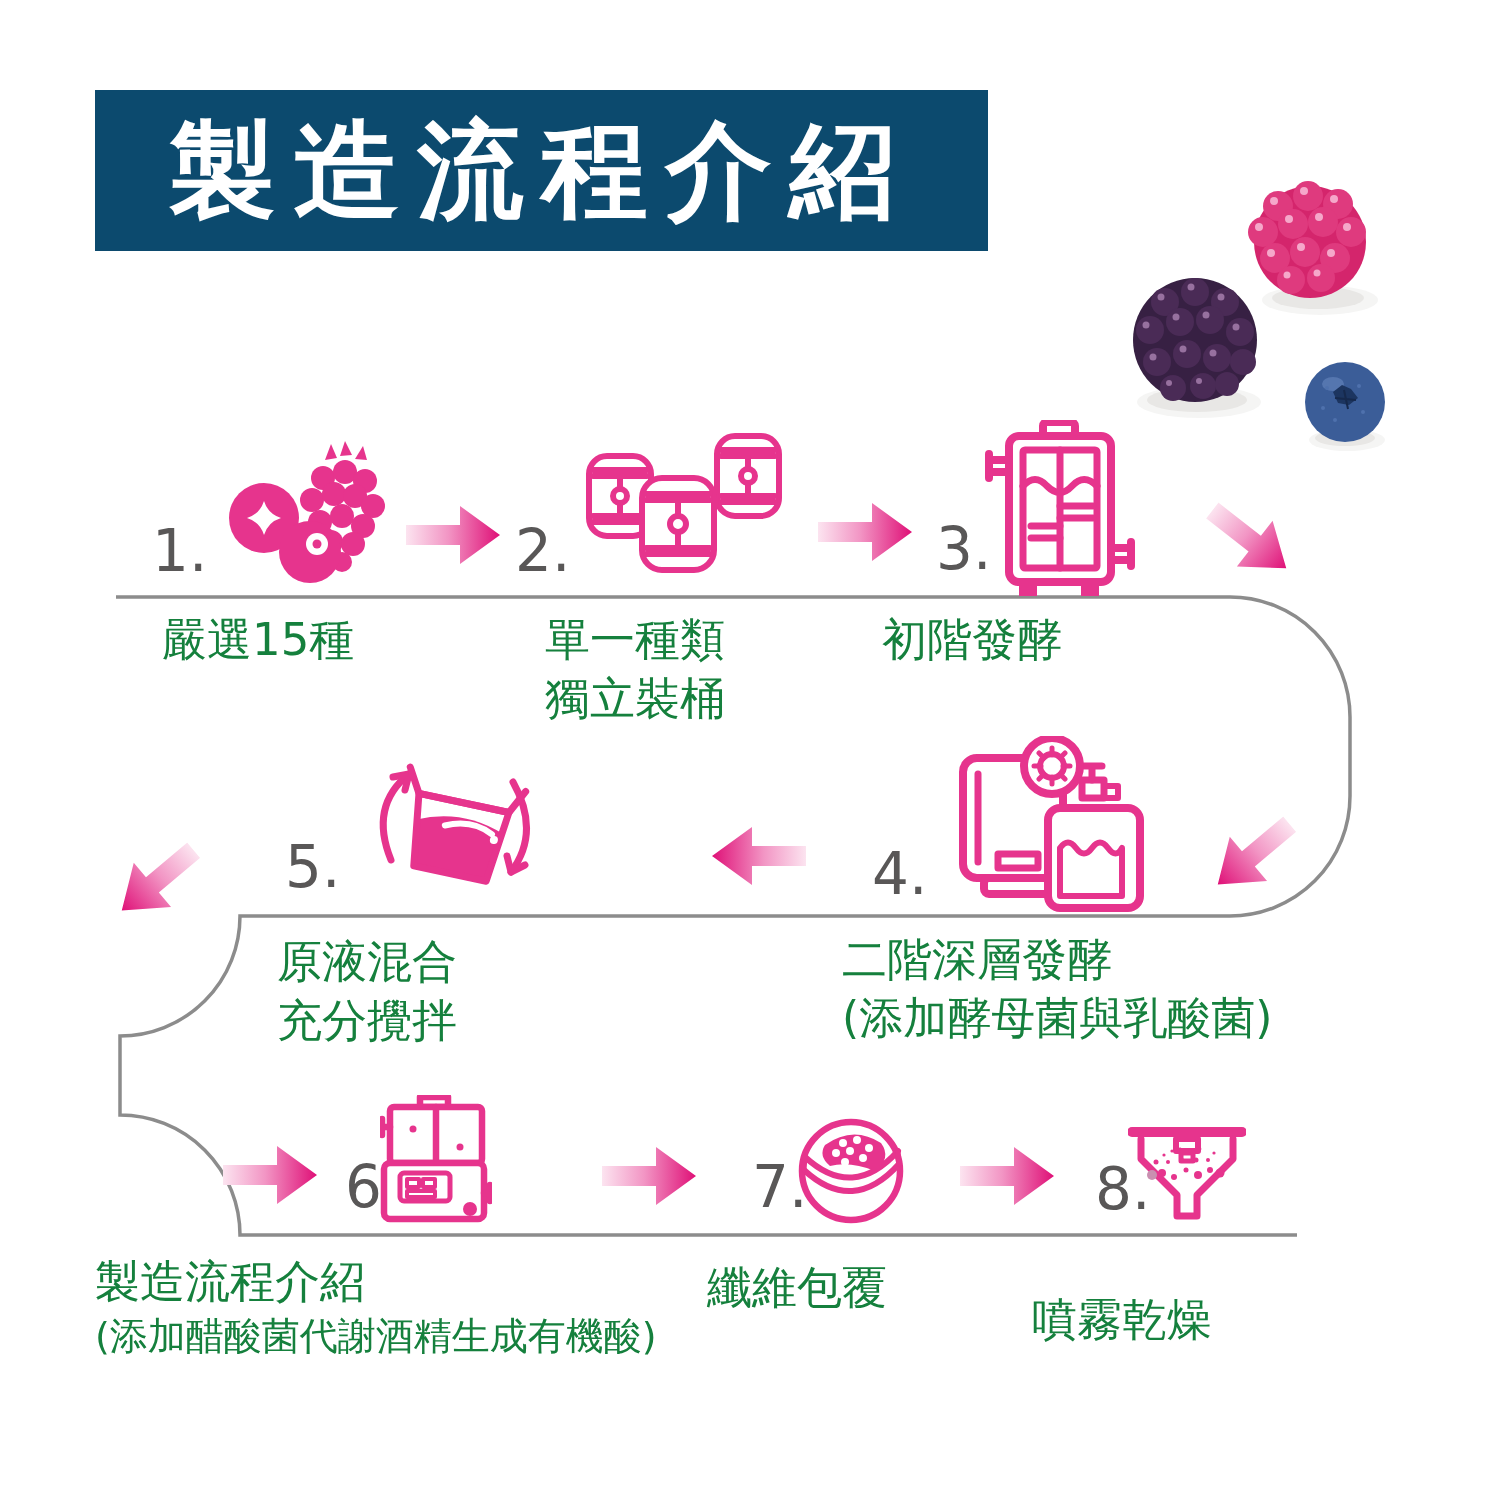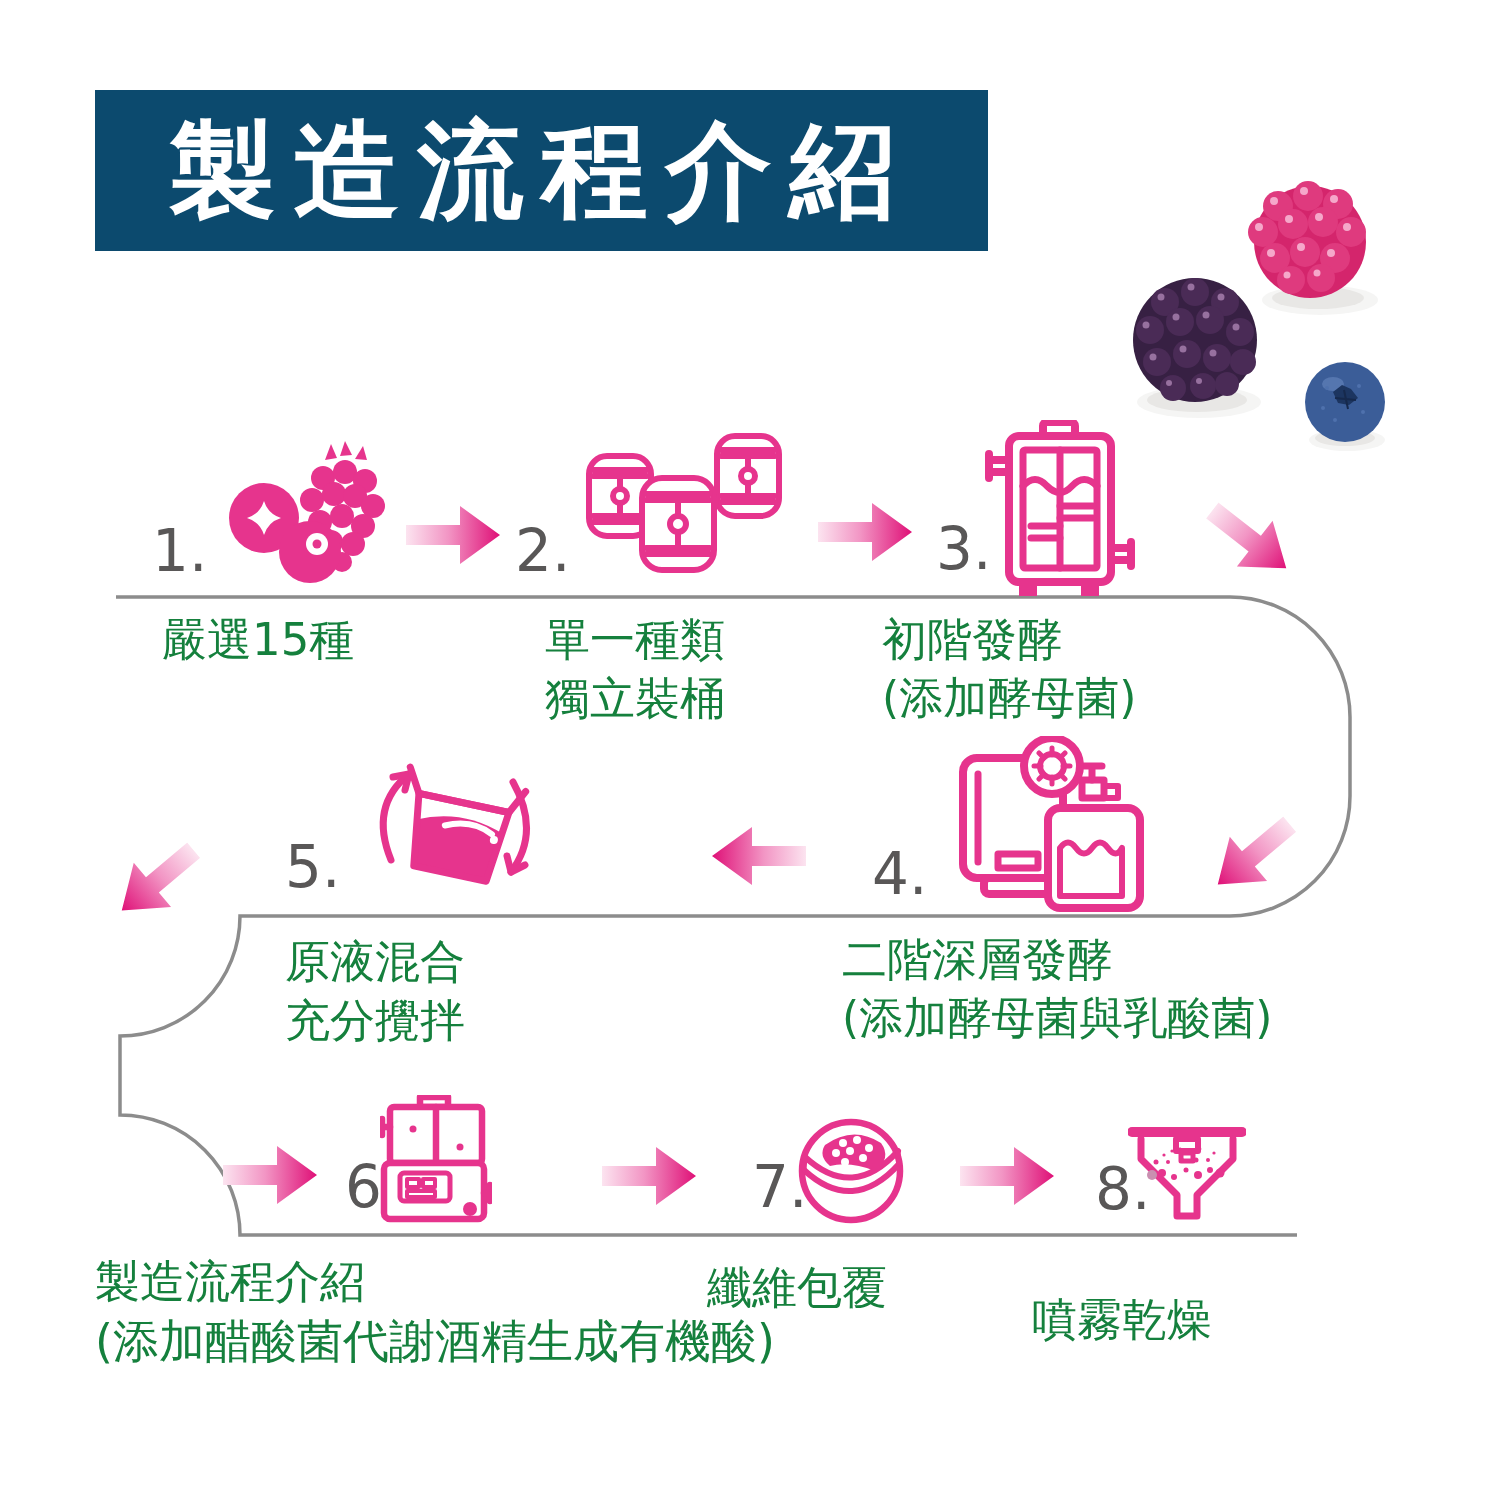--- a/index.html
+++ b/index.html
@@ -18,21 +18,21 @@
   svg.abs{position:absolute;overflow:visible;}
   .arrow{position:absolute;width:96px;height:62px;}
   .step-num{
     position:absolute;color:#595757;font-size:58px;font-weight:400;line-height:1;
   }
   .step-label{
     position:absolute;color:#15803d;font-weight:400;font-size:45px;
     line-height:1.32;white-space:nowrap;
   }
   .step-label .l2.paren{font-size:44px;}
-  .step-label .l2.small{font-size:46px;}
+  .step-label .l2.small{font-size:38px;}
   .icon{position:absolute;}
   .ic{stroke:#E6348D;fill:none;stroke-linecap:round;stroke-linejoin:round;}
 </style>
 </head>
 <body>
 
 <div class="canvas">
 
   <div class="banner">
     <h1>製造流程介紹</h1>
@@ -222,21 +222,20 @@
       <path d="M75 30 V148" stroke-width="7"></path>
       <path d="M75 86 H108 M75 98 H108 M46 106 H75 M46 118 H75" stroke-width="7"></path>
       <path d="M4 40 H24 M4 52 H24 M4 34 V58"></path>
       <path d="M126 128 H146 M126 140 H146 M146 122 V146"></path>
     </g>
     <rect x="34" y="162" width="18" height="14" fill="#E6348D"></rect>
     <rect x="96" y="162" width="18" height="14" fill="#E6348D"></rect>
   </svg>
   <div class="step-label" style="left:882px;top:610px;width:350px;">
     <div class="l1">初階發酵</div>
-    <div class="l2 paren">(添加酵母菌)</div>
   </div>
 
   <div class="step-num" style="left:872px;top:845px;">4.</div>
   <svg class="icon" style="left:958px;top:736px;" width="195" height="178" viewBox="0 0 195 178">
     <g class="ic" stroke-width="8">
       <rect x="5" y="22" width="100" height="120" rx="14" fill="#fff"></rect>
       <path d="M20 38 V126" stroke-width="7"></path>
       <rect x="40" y="118" width="40" height="14" stroke-width="7"></rect>
       <rect x="26" y="142" width="78" height="16" rx="5" fill="#fff"></rect>
       <rect x="90" y="72" width="92" height="100" rx="12" fill="#fff"></rect>
@@ -266,21 +265,21 @@
       <path d="M58 54 L150 54 L142 126 L68 126 Z" fill="#fff"></path>
       <path d="M61 80 Q104 60 148 76 L142 126 L68 126 Z" fill="#E6348D"></path>
       <g class="ic" stroke-width="7">
         <path d="M44 30 L58 54 L150 54 L162 30"></path>
         <path d="M58 54 L150 54 L142 126 L68 126 Z"></path>
       </g>
       <path d="M90 80 Q116 68 138 79" stroke="#fff" stroke-width="6" fill="none" stroke-linecap="round"></path>
       <circle cx="141" cy="84" r="4" fill="#fff"></circle>
     </g>
   </svg>
-  <div class="step-label" style="left:285px;top:932px;width:290px;">
+  <div class="step-label" style="left:277px;top:932px;width:290px;">
     <div class="l1">原液混合</div>
     <div class="l2">充分攪拌</div>
   </div>
 
   <div class="step-num" style="left:345px;top:1158px;">6.</div>
   <svg class="icon" style="left:380px;top:1095px;" width="112" height="138" viewBox="0 0 112 138">
     <g class="ic" stroke-width="6.5">
       <rect x="40" y="2" width="28" height="10"></rect>
       <rect x="10" y="12" width="92" height="56" rx="4" fill="#fff"></rect>
       <path d="M56 12 V68"></path>

